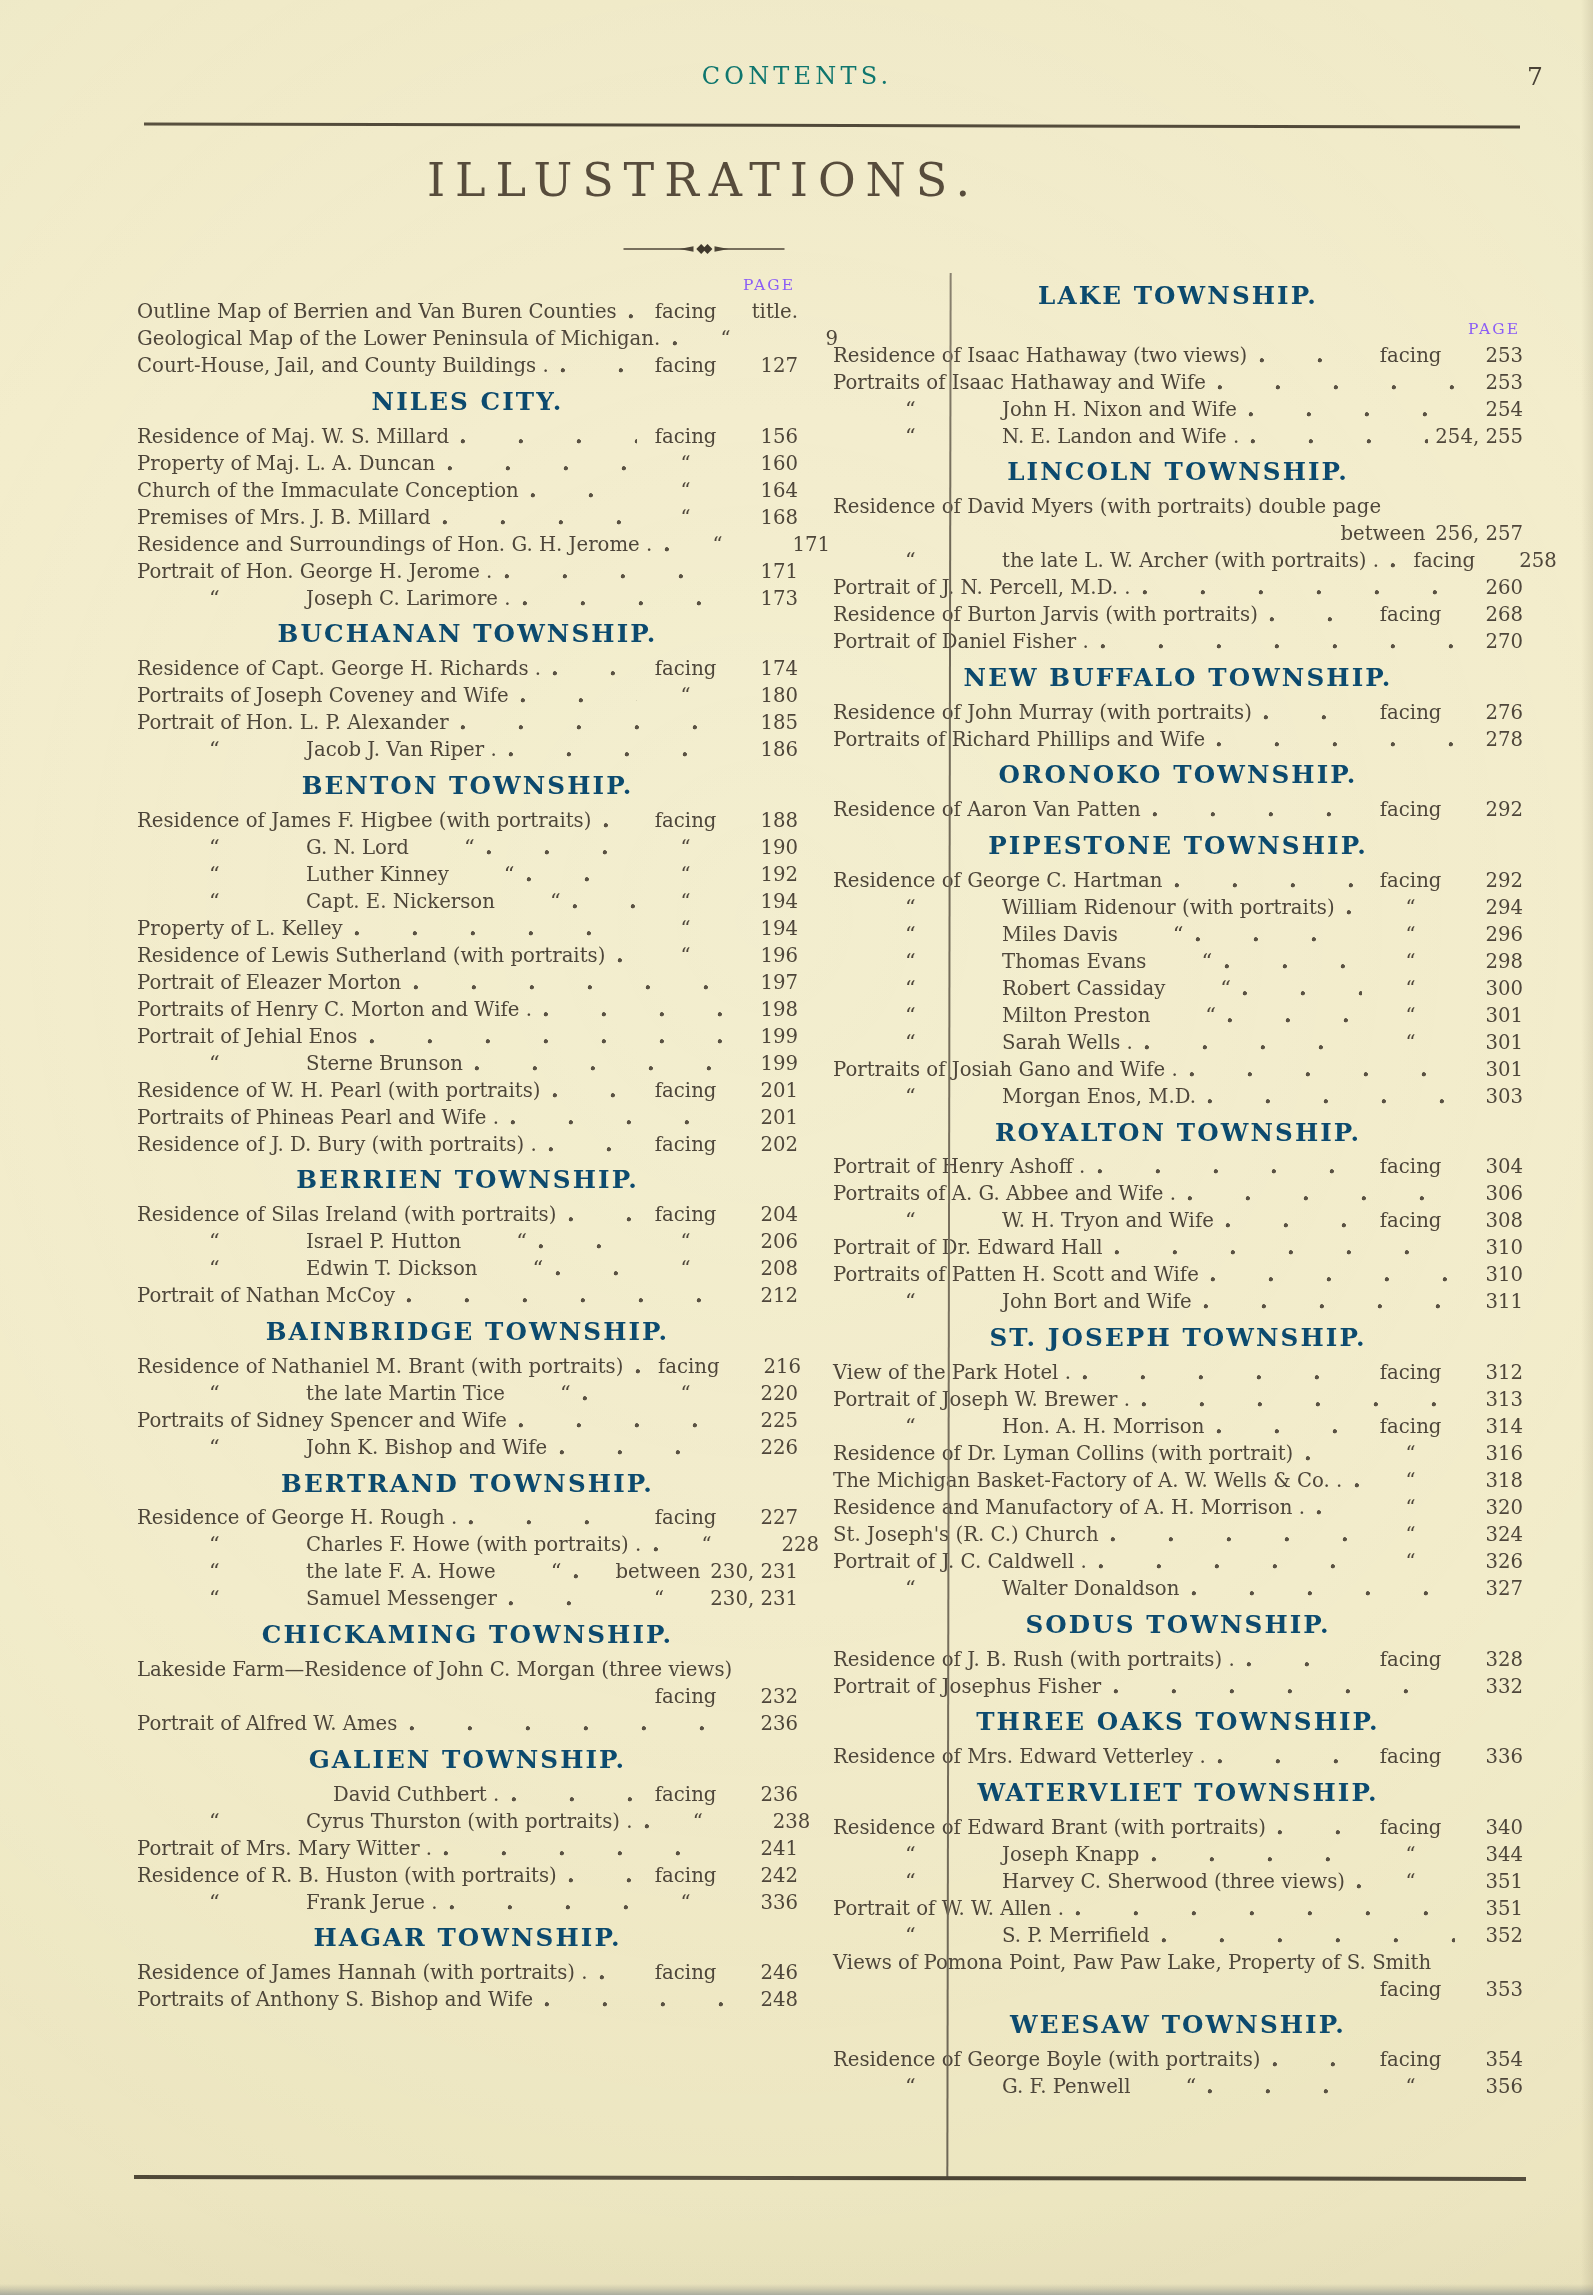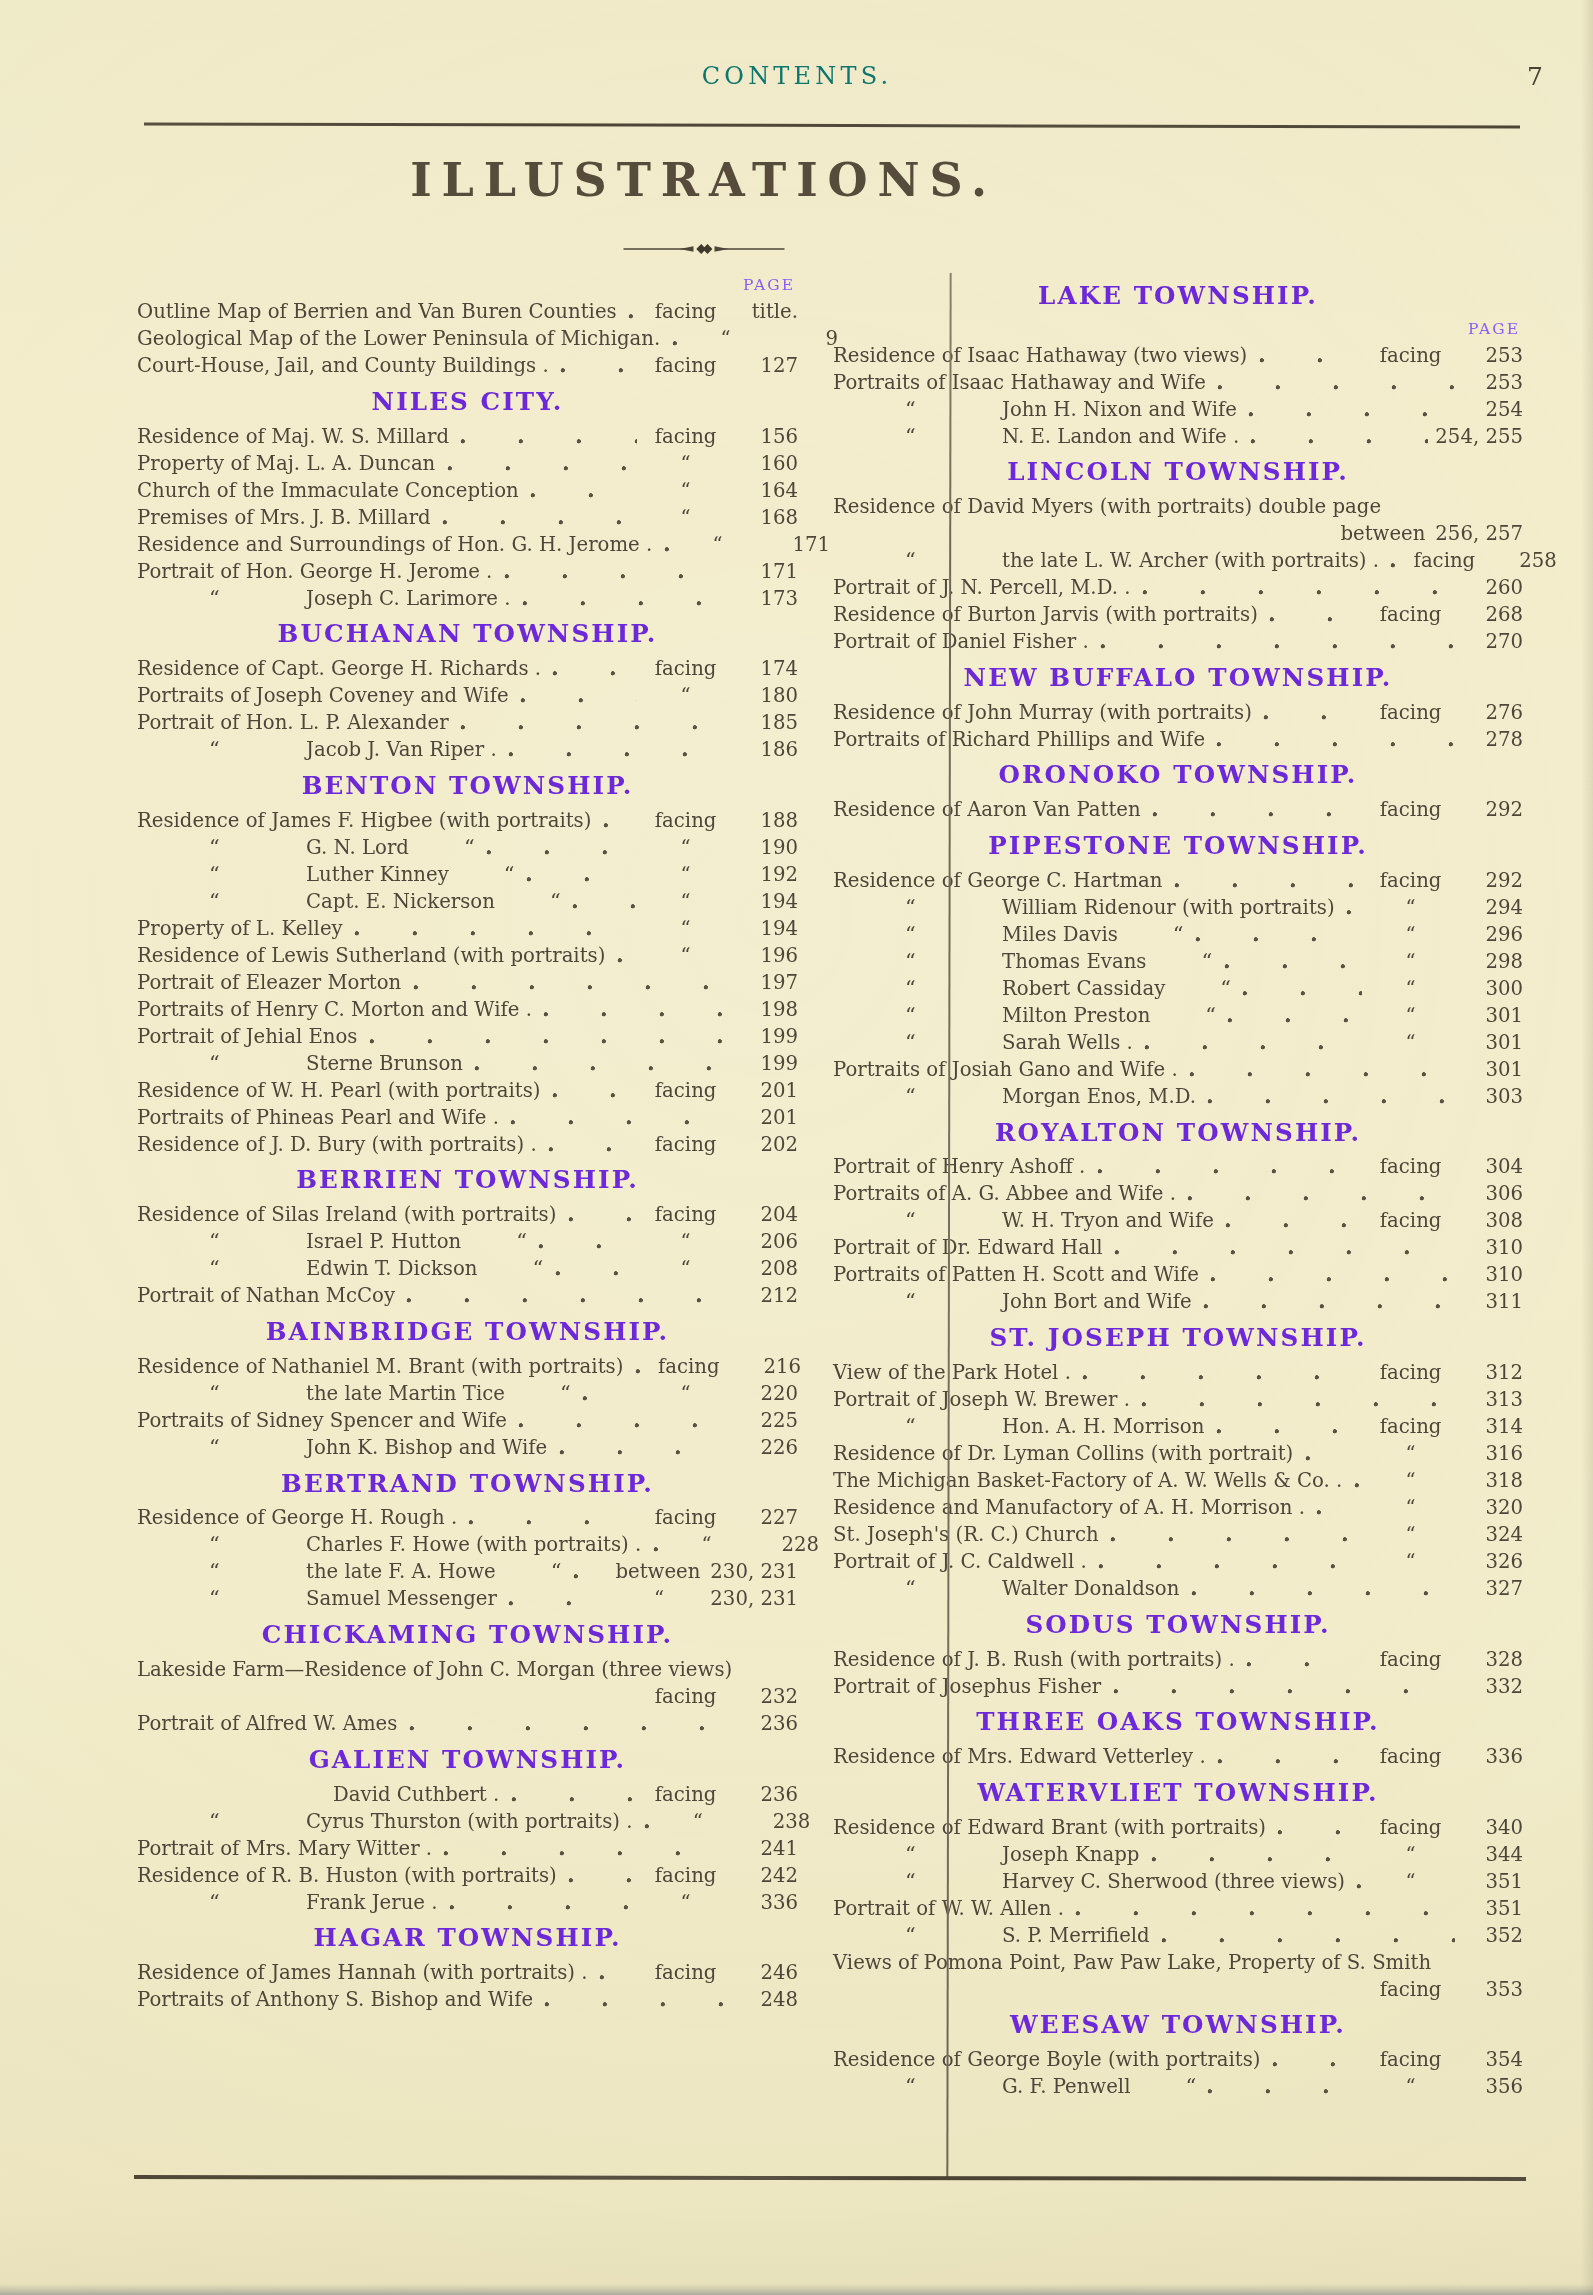--- a/index.html
+++ b/index.html
@@ -19,35 +19,35 @@
   .edge-right{position:absolute;top:0;right:0;width:12.7px;height:100%;
     background:linear-gradient(270deg,rgba(120,110,85,0.18),rgba(120,110,85,0) 100%);}
 
   .running-head{position:absolute;top:62px;left:0;width:100%;text-align:center;
     font-size:24px;letter-spacing:4.2px;color:#0f766e;}
   .folio{position:absolute;top:62px;right:51px;font-size:25px;color:#4a4236;}
   .head-rule{position:absolute;top:124px;left:144px;width:1376px;height:2.8px;
     background:linear-gradient(90deg,#59513f,#4c4536 30%,#554d3c 70%,#4c4536);transform:rotate(0.12deg);}
 
   .main-title{position:absolute;top:153px;left:0;width:1407px;text-align:center;
-    font-size:46px;letter-spacing:9.9px;color:#574c3c;font-weight:700;}
+    font-size:46px;letter-spacing:9.9px;color:#574c3c;font-weight:400;}
   .ornament{position:absolute;top:242px;left:0;width:1407px;text-align:center;}
 
   .columns{position:absolute;top:273px;left:137px;width:1386px;display:flex;}
   .col{box-sizing:border-box;}
   .col-left{width:661px;}
   .col-right{width:725px;padding-left:35px;}
   .col-divider{position:absolute;top:0px;left:811px;width:2.1px;height:1904px;
     background:linear-gradient(180deg,#8a8270,#6e6756 15%,#79715f 55%,#6e6756 100%);transform:rotate(0.1deg);}
 
   .page-label{line-height:25px;font-size:15.5px;letter-spacing:2.1px;text-align:right;
     color:#8b5cf6;padding-right:2.8px;}
 
   .sec-heading{ text-align:center;font-weight:700;font-size:24.6px;line-height:29.6px;
-    letter-spacing:2.1px;color:#6d28d9;margin-top:7.7px;margin-bottom:6.3px;}
+    letter-spacing:2.1px;color:#0c4a6e;margin-top:7.7px;margin-bottom:6.3px;}
   .sec-heading.county{font-size:33px;line-height:41px;letter-spacing:12px;font-weight:600;
     color:#4e4434;margin-top:18.3px;margin-bottom:2.8px;}
 
   .row{display:flex;align-items:baseline;height:27px;line-height:27px;
     font-size:19.7px;white-space:nowrap;}
   .row .lead{flex:0 0 169px;padding-left:72px;box-sizing:border-box;font-size:21px;}
   .row .label{flex:0 0 auto;}
   .row .label.ind{padding-left:196px;}
   .row .mid{margin-left:55px;font-size:21px;}
   .row .dots{flex:1 1 18.3px;min-width:5.6px;align-self:stretch;margin:0 7px 0 11.3px;

